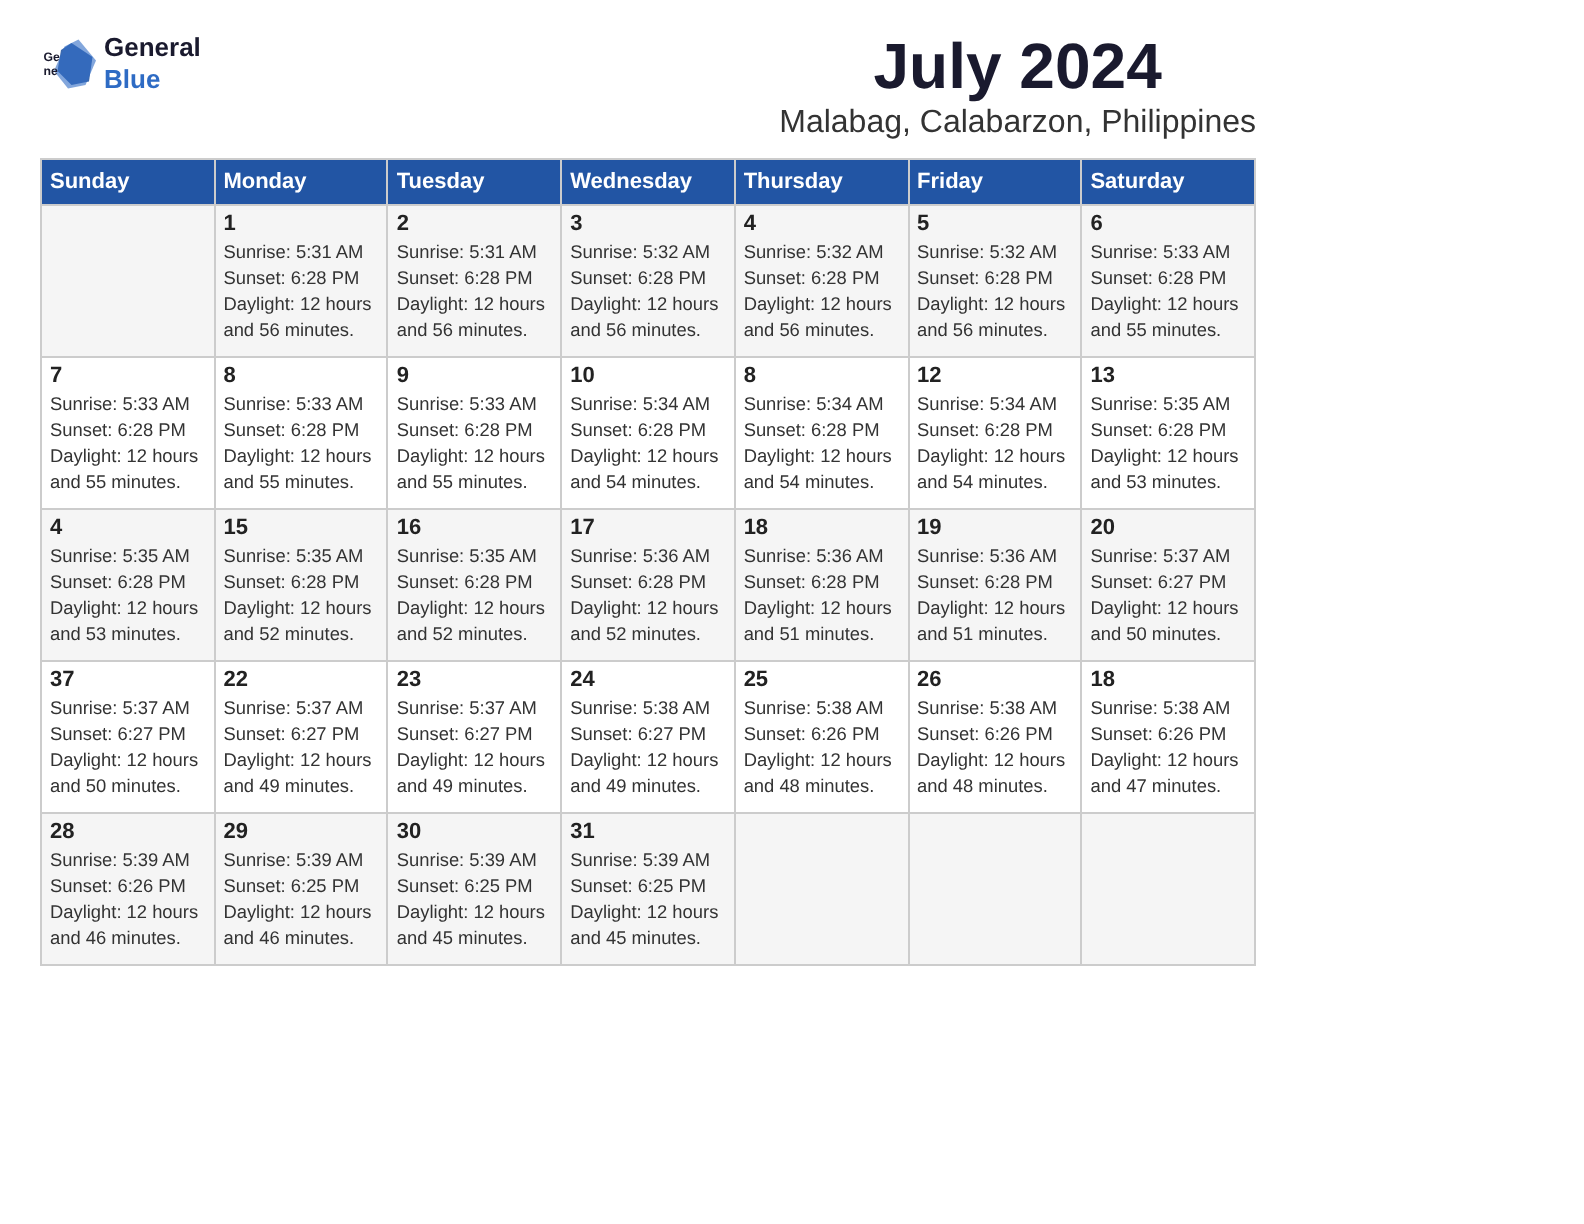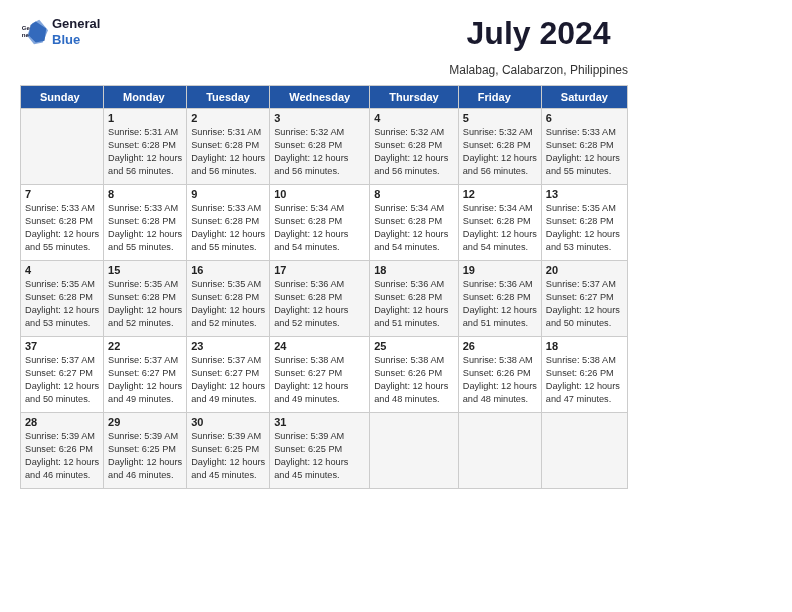--- a/index.html
+++ b/index.html
@@ -40,35 +40,35 @@
     .title-area {
       text-align: center;
     }
     .main-title {
       font-size: 32px;
       font-weight: bold;
       color: #1a1a2e;
       line-height: 1.1;
     }
     .subtitle {
-      font-size: 12px;
+      font-size: 16px;
       color: #333;
-      margin-top: 12px;
+      margin-top: 2px;
     }
     table {
       width: 100%;
       border-collapse: collapse;
       font-size: 10px;
     }
     thead tr th {
       background: #2255a4;
       color: #fff;
       font-size: 11px;
       font-weight: bold;
-      padding: 5px 19px;
+      padding: 5px 4px;
       text-align: left;
       border: 1px solid #ccc;
     }
     tbody tr td {
       border: 1px solid #ccc;
       padding: 3px 4px;
       vertical-align: top;
       font-size: 9.5px;
       color: #222;
       height: 76px;

